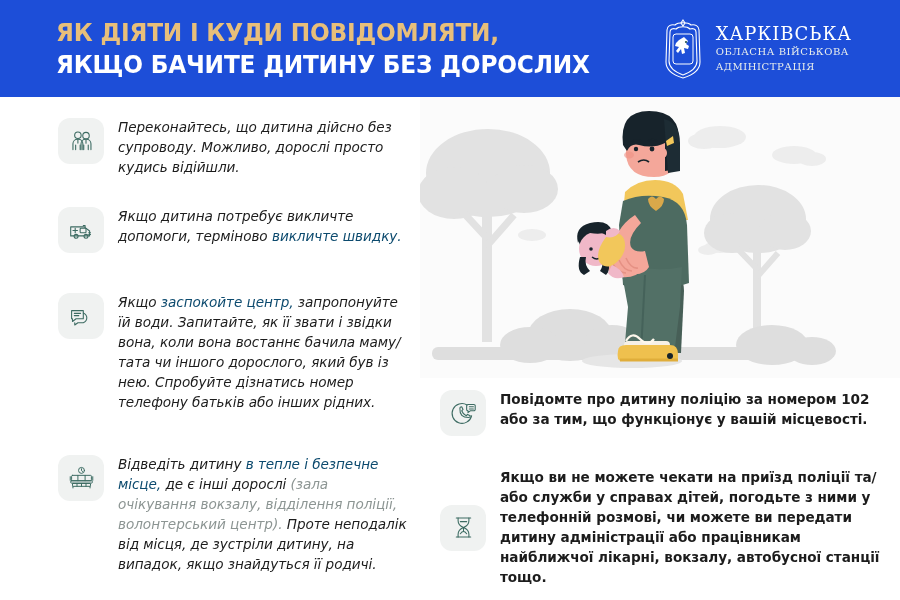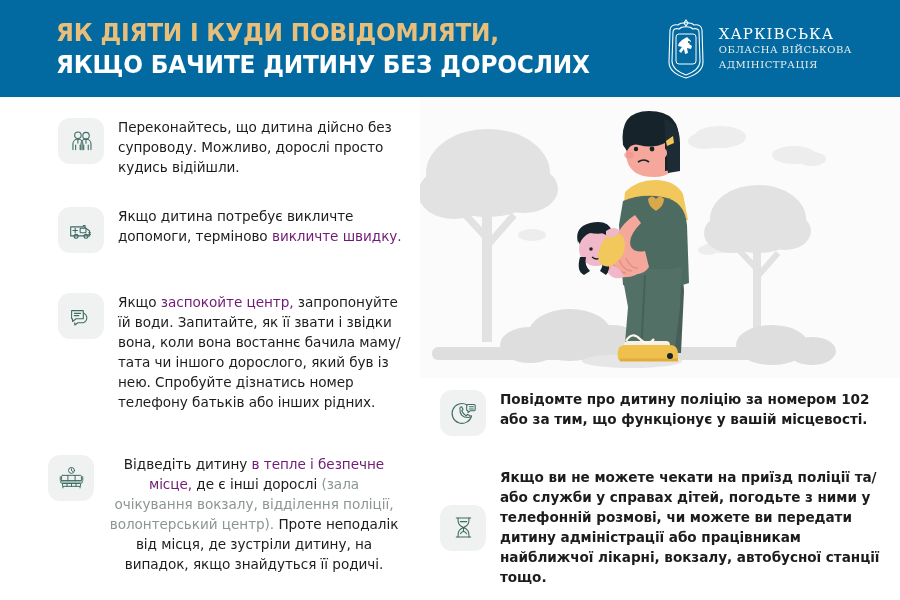--- a/index.html
+++ b/index.html
@@ -7,64 +7,64 @@
     width: 900px; height: 600px;
     background: #ffffff;
     font-family: "DejaVu Sans", "Liberation Sans", sans-serif;
     overflow: hidden;
   }
   .page { position: relative; width: 900px; height: 600px; background:#fff; }
 
   
   .header {
     position: absolute; left:0; top:0; width:900px; height:97px;
-    background:#0369a1;
+    background:#1d4ed8;
     display:flex; align-items:center; justify-content:space-between;
   }
   .header-titles { padding-left:56px; }
   .title-line1 {
     color:#e8bf7a; font-size:25px; font-weight:bold;
     letter-spacing:-0.2px; line-height:1.28;
     font-family:"DejaVu Sans","Liberation Sans",sans-serif;
     transform: scaleX(0.93); transform-origin: left center;
   }
   .title-line2 {
     color:#ffffff; font-size:25px; font-weight:bold;
     letter-spacing:-0.2px; line-height:1.28;
     font-family:"DejaVu Sans","Liberation Sans",sans-serif;
     transform: scaleX(0.93); transform-origin: left center;
   }
   .logo-wrap { display:flex; align-items:center; gap:9px; padding-right:48px; }
   .crest { width:48px; height:62px; }
   .logo-text { color:#ffffff; font-family:"DejaVu Serif","Liberation Serif",serif; }
-  .logo-main { font-size:15px; letter-spacing:1.0px; line-height:1.25; }
+  .logo-main { font-size:18px; letter-spacing:1.0px; line-height:1.25; }
   .logo-sub  { font-size:10px;  letter-spacing:0.55px; line-height:1.45; color:#e9eeec; }
 
   
-  .left-col { position:absolute; left:0; top:97px; width:420px; height:503px; }
+  .left-col { position:absolute; left:0; top:97px; width:420px; height:503px;font-style:italic; }
   .right-col{ position:absolute; left:420px; top:97px; width:480px; height:503px;font-weight:bold; }
 
   .block { display:flex; align-items:flex-start; }
   .icon-box {
     width:46px; height:46px; min-width:46px; border-radius:12px;
     background:#f0f2f1; display:flex; align-items:center; justify-content:center;
   }
   .icon-box svg { display:block; }
   .blk-text {
     margin-left:14px; font-size:13.6px; line-height:1.47;
     color:#1c1c1c; letter-spacing:-0.05px;
   }
-  .teal { color:#701a75; }
+  .teal { color:#0c4a6e; }
   .grey { color:#8c9593; }
 
   
   .b1 { position:absolute; left:58px; top:21px;  width:350px; }
   .b2 { position:absolute; left:58px; top:110px; width:350px; }
   .b3 { position:absolute; left:58px; top:196px; width:352px; }
-  .b4 { position:absolute; left:48px; top:358px; width:352px;text-align:center; }
+  .b4 { position:absolute; left:58px; top:358px; width:352px; }
 
   
   .illus {
     position:absolute; left:0; top:0; width:480px; height:281px;
     background:#fbfbfb; overflow:hidden;
   }
   .r1 { position:absolute; left:20px; top:293px; width:450px; display:flex; }
   .r2 { position:absolute; left:20px; top:371px; width:452px; display:flex;align-items:center; }
 </style>
 </head>

